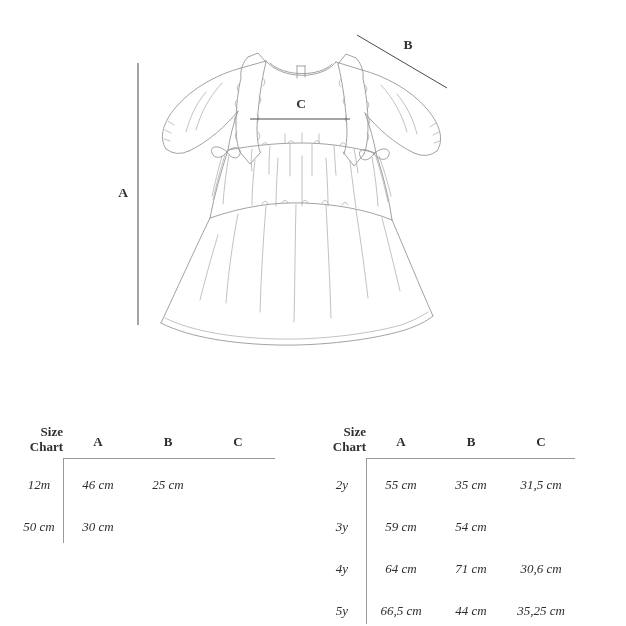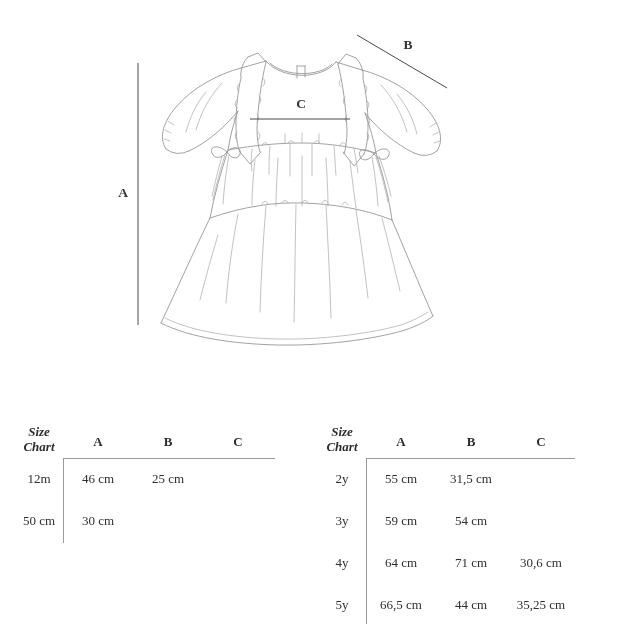--- a/index.html
+++ b/index.html
@@ -12,26 +12,26 @@
   .dress-line{stroke:#979797;stroke-width:0.9;stroke-linecap:round;stroke-linejoin:round;}
   .dress-line-light{stroke:#a8a8a8;stroke-width:0.7;stroke-linecap:round;}
   .measure{stroke:#4a4a4a;stroke-width:1;}
   .mlabel{
     font-family:"Liberation Serif","DejaVu Serif",serif;
     font-size:13.5px;font-weight:600;fill:#323232;text-anchor:middle;
   }
   .size-table{position:absolute;font-size:13px;}
   .hdr,.row{display:grid;grid-template-columns:48px 70px 70px 70px;}
   .hdr{height:38px;}
-  .title{grid-column:1;align-self:center;text-align:center;line-height:15px;font-weight:600;font-style:italic;}
+  .title{grid-column:1;align-self:center;text-align:right;line-height:15px;font-weight:600;}
   .colh{text-align:center;align-self:center;padding-top:6px;font-weight:600;}
   .rule-h,.rule-v{position:absolute;background:#9a9a9a;}
   .rule-h{top:38px;left:48px;height:1px;}
   .rule-v{top:38px;left:48px;width:1px;}
-  .rows{padding-top:0;}
+  .rows{padding-top:6px;font-style:italic;}
   .row{height:42px;line-height:42px;}
   .cell{text-align:center;}
 </style>
 </head>
 <body>
 
 <div class="canvas">
 
   <svg class="sketch" width="626" height="400" viewBox="0 0 626 400">
     <defs>
@@ -151,20 +151,21 @@
       <div class="colh">A</div>
       <div class="colh">B</div>
       <div class="colh">C</div>
     </div>
     <div class="rule-h" style="width:209px;"></div>
     <div class="rule-v" style="height:166px;"></div>
     <div class="rows">
       <div class="row">
         <div class="cell">2y</div>
         <div class="cell">55 cm</div>
+        <div class="cell">35 cm</div>
         <div class="cell">31,5 cm</div>
       </div>
       <div class="row">
         <div class="cell">3y</div>
         <div class="cell">59 cm</div>
         <div class="cell">54 cm</div>
       </div>
       <div class="row">
         <div class="cell">4y</div>
         <div class="cell">64 cm</div>

